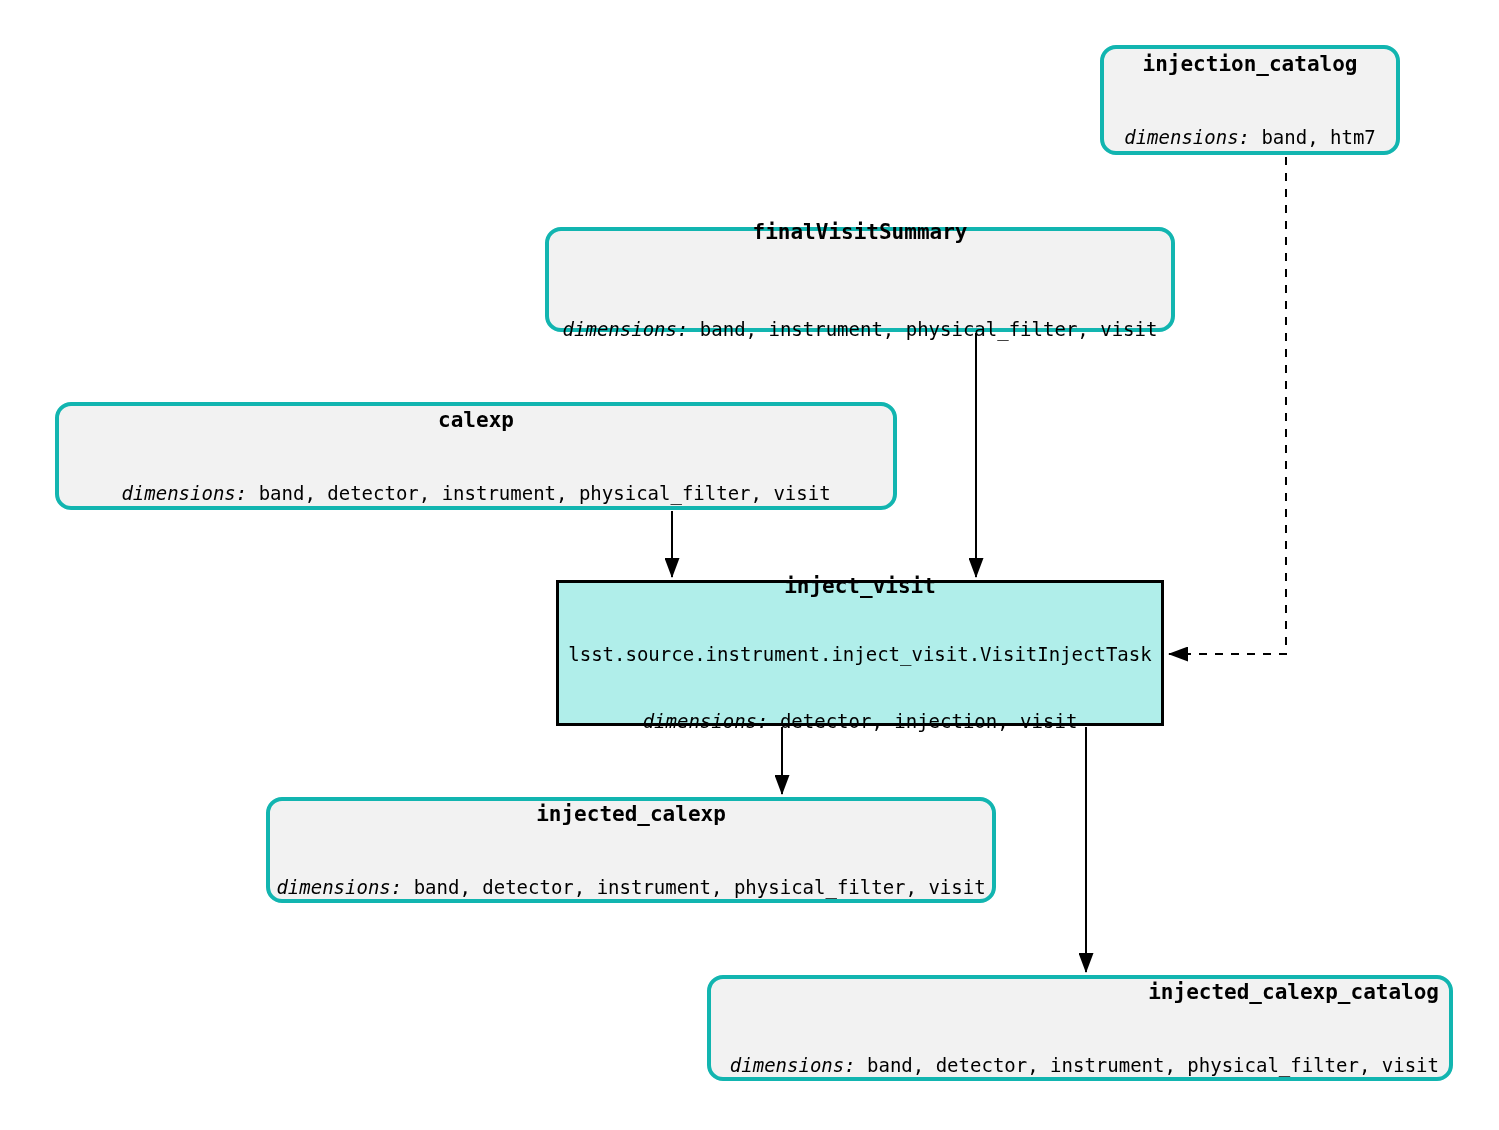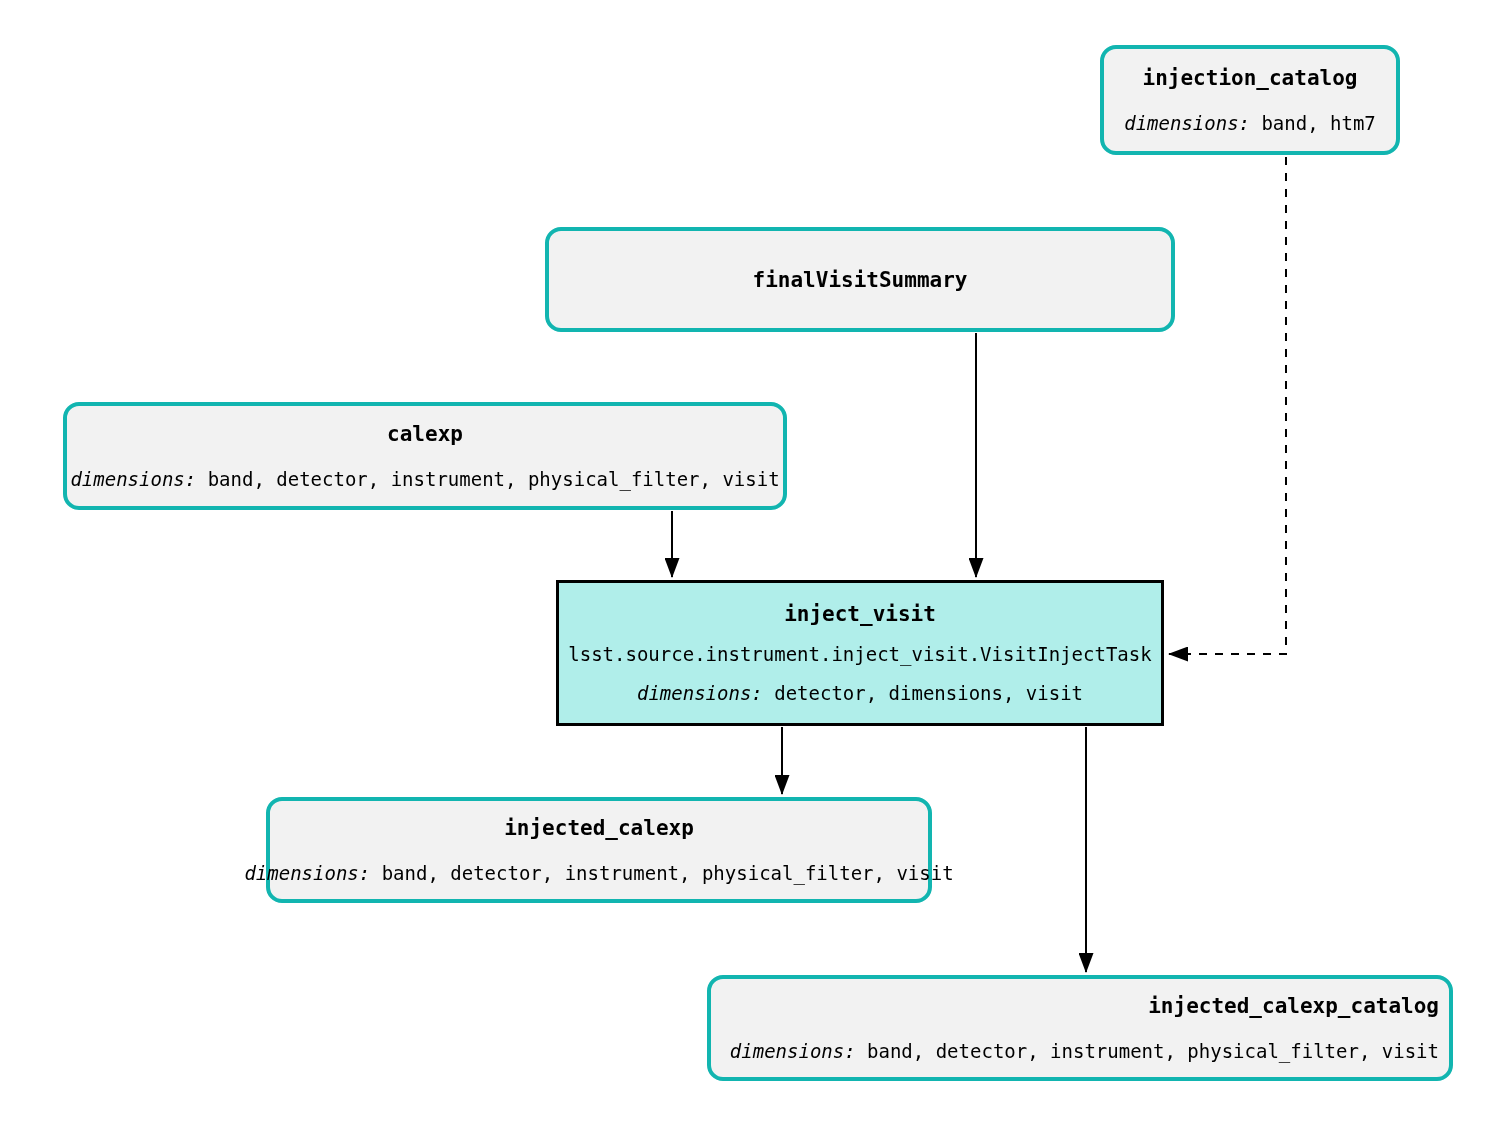--- a/index.html
+++ b/index.html
@@ -50,20 +50,21 @@
   .node-title {
     font-size: 21px;
     font-weight: bold;
     line-height: 26px;
     white-space: nowrap;
   }
   .node-line {
     font-size: 19px;
     line-height: 24px;
     white-space: nowrap;
+    margin-top: 28px;
   }
   .dim-label {
     font-style: italic;
     margin-right: 0.6em;
   }
 </style>
 </head>
 <body>
 
 <div class="canvas">
@@ -83,38 +84,41 @@
 
   <div class="node dataset" style="left:1100px; top:45px; width:300px; height:110px;">
     <div class="node-title">injection_catalog</div>
     <div class="node-line">
       <span class="dim-label">dimensions:</span><span>band, htm7</span>
     </div>
   </div>
 
   <div class="node dataset" style="left:545px; top:227px; width:630px; height:105px;gap:44px;">
     <div class="node-title">finalVisitSummary</div>
+    <div class="node-line">
+      <span class="dim-label">dimensions:</span><span>band, instrument, physical_filter, visit</span>
+    </div>
   </div>
 
-  <div class="node dataset" style="left:63px; top:402px; width:724px; height:108px;">
+  <div class="node dataset" style="left:55px; top:402px; width:842px; height:108px;">
     <div class="node-title">calexp</div>
     <div class="node-line">
       <span class="dim-label">dimensions:</span><span>band, detector, instrument, physical_filter, visit</span>
     </div>
   </div>
 
   <div class="node task" style="left:556px; top:580px; width:608px; height:146px;">
     <div class="node-title">inject_visit</div>
     <div class="node-line">lsst.source.instrument.inject_visit.VisitInjectTask</div>
     <div class="node-line">
-      <span class="dim-label">dimensions:</span><span>detector, dimensions, visit</span>
+      <span class="dim-label">dimensions:</span><span>detector, injection, visit</span>
     </div>
   </div>
 
-  <div class="node dataset" style="left:266px; top:797px; width:666px; height:106px;">
+  <div class="node dataset" style="left:266px; top:797px; width:730px; height:106px;">
     <div class="node-title">injected_calexp</div>
     <div class="node-line">
       <span class="dim-label">dimensions:</span><span>band, detector, instrument, physical_filter, visit</span>
     </div>
   </div>
 
   <div class="node dataset" style="left:707px; top:975px; width:746px; height:106px;align-items:flex-end;">
     <div class="node-title">injected_calexp_catalog</div>
     <div class="node-line">
       <span class="dim-label">dimensions:</span><span>band, detector, instrument, physical_filter, visit</span>

